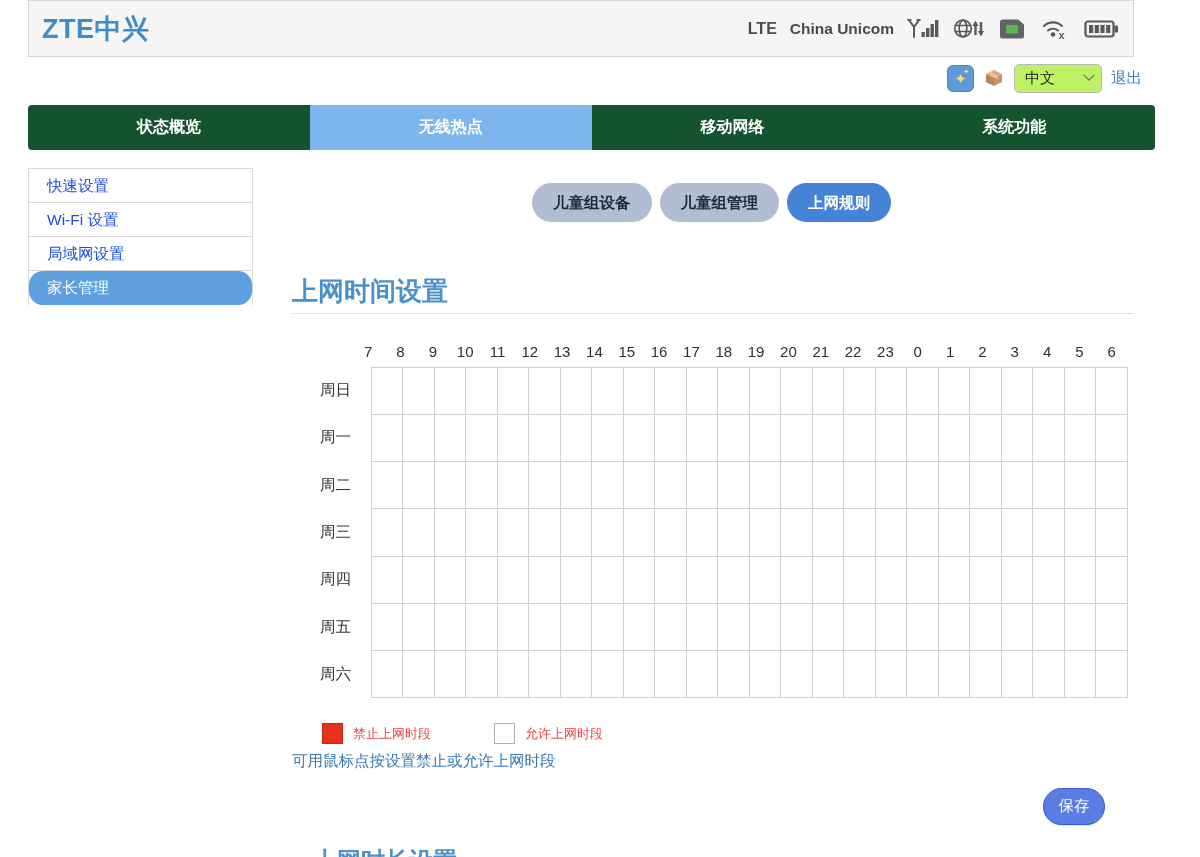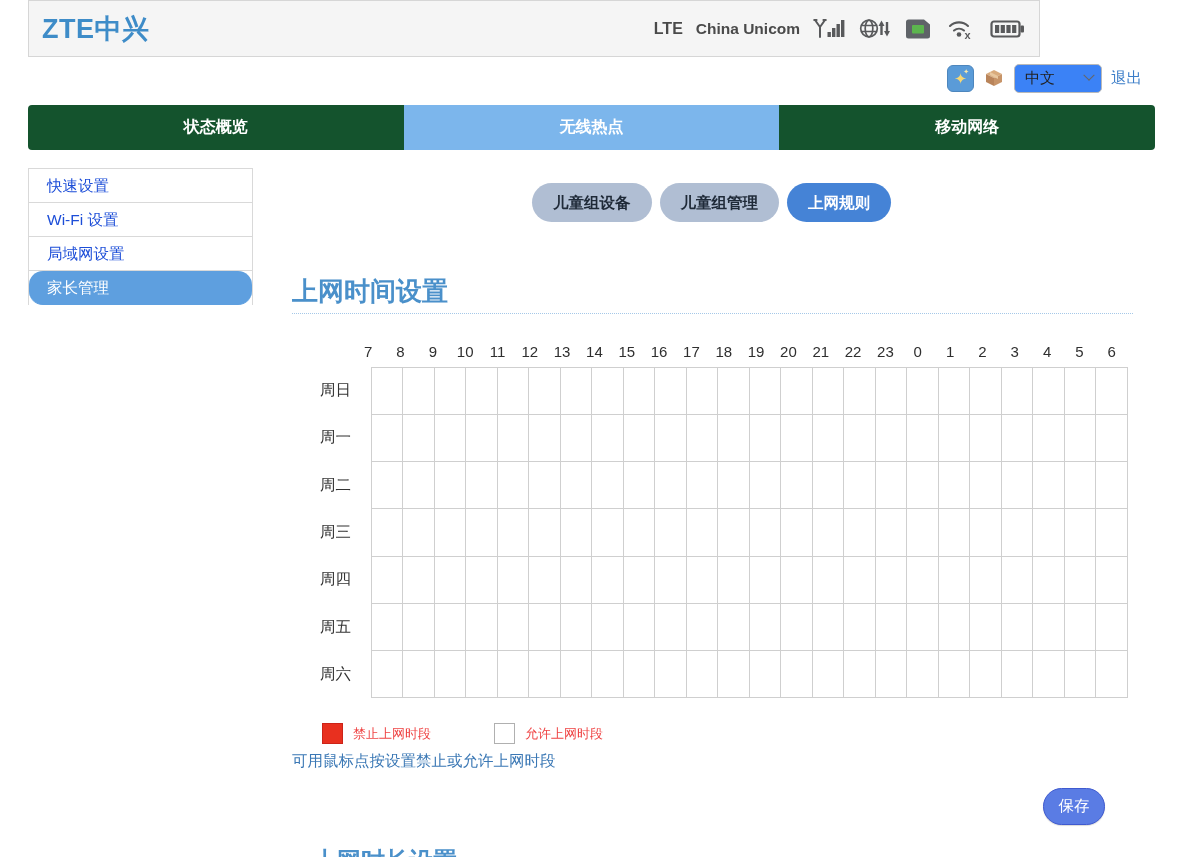--- a/index.html
+++ b/index.html
@@ -2,38 +2,38 @@
 <html><head>
 <meta charset="utf-8">
 <style>
   * { margin:0; padding:0; box-sizing:border-box; }
   html,body { width:1200px; height:857px; background:#ffffff; overflow:hidden;
               font-family:"Liberation Sans","DejaVu Sans",sans-serif; }
   .abs { position:absolute; }
   body { position:relative; }
 
   
-  #header { left:28px; top:0; width:1012px; height:57px; background:#f5f5f5;
+  #header { left:28px; top:0; width:1106px; height:57px; background:#f5f5f5;
             border:1px solid #d6d6d6; display:flex; align-items:center;
             padding:0 14px 0 13px;gap:44px; }
   #logo { font-size:27px; font-weight:700; color:#3e8cc8; letter-spacing:0.5px; }
   #status-cluster { margin-left:auto; display:flex; align-items:center; gap:13px; }
   .nettype { font-size:16px; font-weight:700; color:#4a4a4a; }
   .carrier { font-size:15.5px; font-weight:700; color:#4a4a4a; }
   .sicon { display:flex; align-items:center; }
 
   
   #row2 { left:28px; top:63px; width:1127px; height:30px; display:flex;
           justify-content:flex-end; align-items:center; gap:9px; padding-right:13px; }
   #ext-sparkle { width:27px; height:27px; background:#5a9bd8; border:1px solid #4d86bd;
                  border-radius:6px; display:flex; align-items:center; justify-content:center;
                  position:relative; cursor:pointer; }
   #ext-sparkle .star { color:#f7d774; font-size:15px; line-height:1; }
   #ext-sparkle .star-sm { position:absolute; right:4px; top:2px; color:#fbe9a8; font-size:7px; }
-  #lang-select { width:88px; height:29px; background:#3b82f6; border:1px solid #b9b9b9;
+  #lang-select { width:88px; height:29px; background:#bef264; border:1px solid #b9b9b9;
                  border-radius:5px; display:flex; align-items:center; padding:0 8px 0 10px;
                  font-size:15px; color:#222; cursor:pointer; }
   #lang-select .chev { margin-left:auto; width:8px; height:8px; border-right:1.5px solid #666;
                        border-bottom:1.5px solid #666; transform:rotate(45deg) translate(-2px,-2px); }
   #logout-link { font-size:15.5px; color:#3b7dc8; cursor:pointer; }
 
   
   #nav-tabs { left:28px; top:105px; width:1127px; height:45px; background:#14532d;
               border-radius:4px; display:flex; overflow:hidden; }
   .tab { flex:1; display:flex; align-items:center; justify-content:center;
@@ -180,20 +180,21 @@
     <span>中文</span>
     <span class="chev"></span>
   </div>
   <span id="logout-link">退出</span>
 </div>
 
 <div id="nav-tabs" class="abs">
     <div class="tab">状态概览</div>
     <div class="tab active">无线热点</div>
     <div class="tab">移动网络</div>
+    <div class="tab">系统功能</div>
   </div>
 
 <div id="sidebar" class="abs">
     <div class="side-item">快速设置</div>
     <div class="side-item">Wi-Fi 设置</div>
     <div class="side-item">局域网设置</div>
     <div class="side-item active">家长管理</div>
   </div>
 
 <div id="pills" class="abs">

